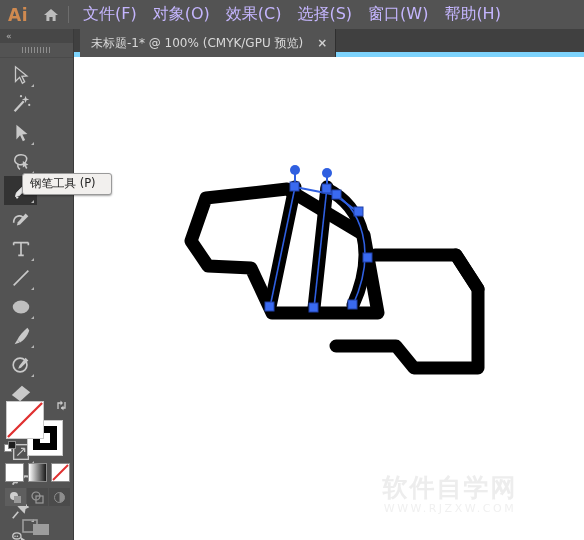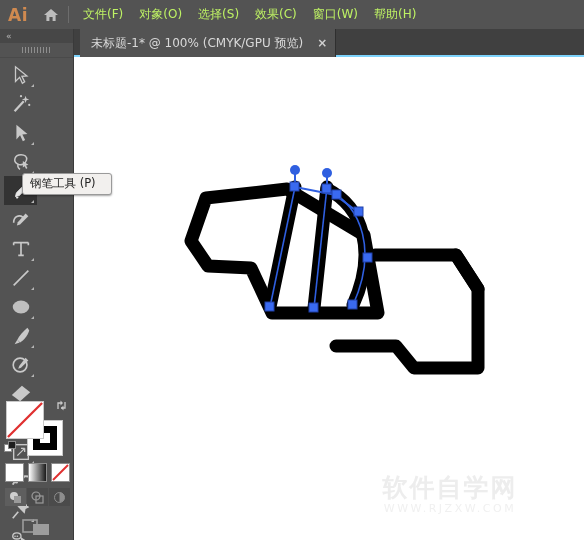--- a/index.html
+++ b/index.html
@@ -21,28 +21,28 @@
     width:36px; height:29px; display:flex; align-items:center; justify-content:center;
     color:#d08a50; font-size:17px; font-weight:bold; letter-spacing:.5px;
     font-family:"DejaVu Sans",sans-serif;
   }
   .home-btn {
     width:30px; height:29px; display:flex; align-items:center; justify-content:center;
   }
   .menu-sep { width:1px; height:17px; background:#6d6d6d; margin:0 6px 0 2px; }
   .menu-items { display:flex; align-items:center; }
   .menu-item {
-    color:#bef264; font-size:12px; padding:4px 8px; white-space:nowrap;
+    color:#c4b5fd; font-size:16px; padding:4px 8px; white-space:nowrap;
     font-family:"DejaVu Sans",sans-serif;
   }
 
   
   .tabbar {
     position:absolute; left:74px; top:29px; width:510px; height:28px;
-    background:#404040; border-bottom:2px solid #7dd3fc;
+    background:#404040; border-bottom:5px solid #7dd3fc;
   }
   .doc-tab {
     position:absolute; left:6px; top:0; height:28px;
     background:#535353;
     display:flex; align-items:center; padding:0 8px 0 11px;
     border-right:1px solid #2f2f2f;
   }
   .doc-tab-title {
     color:#d9d9d9; font-size:12px; white-space:nowrap;
     font-family:"DejaVu Sans",sans-serif;
@@ -174,22 +174,22 @@
     <div class="ai-logo">Ai</div>
     <div class="home-btn">
       <svg width="16" height="16" viewBox="0 0 16 16" aria-hidden="true">
         <path d="M8 2 L15 8 L12.6 8 L12.6 14 L9.6 14 L9.6 10 L6.4 10 L6.4 14 L3.4 14 L3.4 8 L1 8 Z" fill="#bdbdbd"></path>
       </svg>
     </div>
     <div class="menu-sep"></div>
     <div class="menu-items">
       <div class="menu-item">文件(F)</div>
       <div class="menu-item">对象(O)</div>
+      <div class="menu-item">效果(C)</div>
       <div class="menu-item">选择(S)</div>
-      <div class="menu-item">效果(C)</div>
       <div class="menu-item">窗口(W)</div>
       <div class="menu-item">帮助(H)</div>
     </div>
   </div>
 
   <div class="tabbar">
     <div class="doc-tab">
       <span class="doc-tab-title">未标题-1* @ 100% (CMYK/GPU 预览)</span>
       <span class="doc-tab-close">×</span>
     </div>

